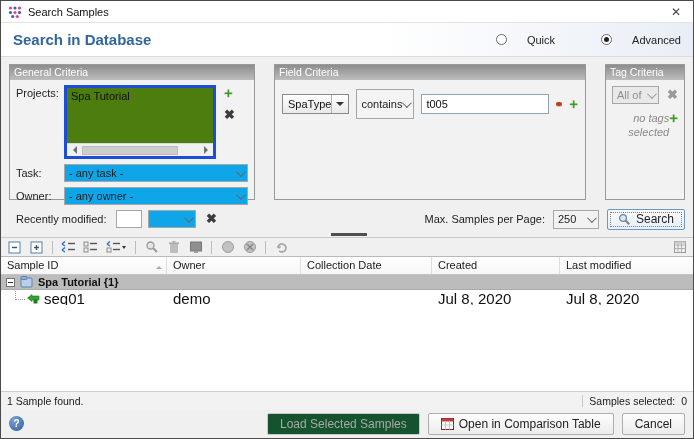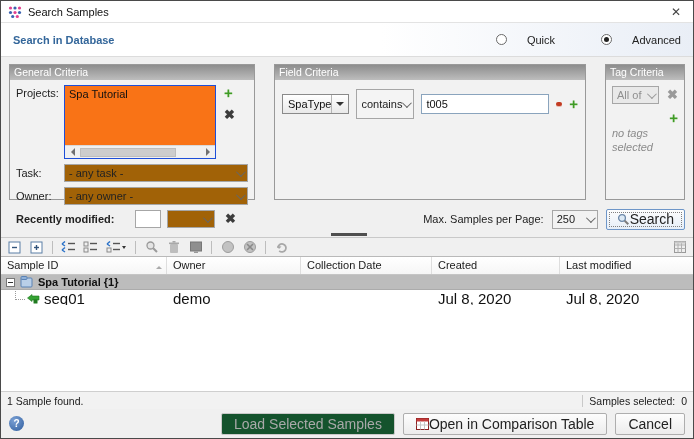--- a/index.html
+++ b/index.html
@@ -9,76 +9,76 @@
     border:1px solid #4a4a4a; background:#f0f0f0;
     display:flex; flex-direction:column; overflow:hidden;
     font-size:11px; color:#1a1a1a;
   }
   
   .titlebar { height:22px; background:#ffffff; display:flex; align-items:center; padding-left:7px; border-bottom:1px solid #e3e3e3; flex:none; }
   .titlebar .title { margin-left:6px; font-size:11px; color:#111; }
   .close-btn { margin-left:auto; width:34px; height:22px; display:flex; align-items:center; justify-content:center; color:#444; font-size:12px; cursor:default; }
   
   .headerband { height:34px; flex:none; background:linear-gradient(to right,#ffffff 55%,#e9eef6); border-bottom:1px solid #dcdcdc; display:flex; align-items:center; padding:0 12px; }
-  .page-title { color:#33669a; font-weight:bold; font-size:11px; }
+  .page-title { color:#33669a; font-weight:bold; font-size:15px; }
   .radios { margin-left:auto; display:flex; align-items:center; gap:14px; }
   .radio { display:flex; align-items:center; gap:20px; font-size:11px; color:#222; cursor:default;padding-left:32px; }
   .rb { width:11px; height:11px; border:1px solid #6a6a6a; border-radius:50%; background:#fff; display:inline-block; position:relative; }
   .rb.checked::after { content:""; position:absolute; left:2px; top:2px; width:5px; height:5px; border-radius:50%; background:#222; }
   
   .criteria { flex:none; height:148px; display:flex; gap:19px; padding:7px 8px 5px 8px; }
   .panel { border:1px solid #999; background:#f2f2f2; display:flex; flex-direction:column; }
   .panel-h { height:15px; flex:none; background:linear-gradient(to bottom,#8d8d8d,#bdbdbd); color:#fff; font-size:10.5px; padding:1px 0 0 4px; }
   .panel.general { width:246px; }
   .panel.fieldc  { width:312px; }
   .panel.tagc    { flex:1; }
   .gc-body { padding:5px 6px 4px 6px; display:flex; flex-direction:column; gap:5px; flex:1; }
   .row { display:flex; align-items:center; }
   .lbl { color:#222; }
   .proj-row { align-items:flex-start; }
   .proj-row .lbl { width:48px; padding-top:2px; }
-  .listbox { width:152px; height:74px; background:#f97316; border:1px solid #1d4ed8; position:relative; }
+  .listbox { width:152px; height:74px; background:#4d7c0f; border:3px solid #1d4ed8; position:relative; }
   .listbox .item { padding:2px 4px; font-size:11px; color:#111; }
   .hscroll { position:absolute; left:0; right:0; bottom:0; height:13px; background:#f0f0f0; border-top:1px solid #d9d9d9; display:flex; align-items:center; }
   .harrow { width:13px; height:13px; display:flex; align-items:center; justify-content:center; }
   .tri-l { width:0; height:0; border:4px solid transparent; border-right-color:#707070; margin-right:2px;}
   .tri-r { width:0; height:0; border:4px solid transparent; border-left-color:#707070; margin-left:2px;}
   .hthumb { height:9px; background:#cdcdcd; border:1px solid #bdbdbd; flex:0 0 96px; margin-left:2px; }
   .side-btns { display:flex; flex-direction:column; gap:10px; margin-left:8px; padding-top:2px; }
   .icon-plus { color:#3f9b25; font-weight:bold; font-size:15px; line-height:12px; text-shadow:0 1px 0 #cfe6c4; }
   .icon-x { color:#3c3c3c; font-weight:bold; font-size:13px; line-height:12px; }
   .icon-x.gray { color:#9a9a9a; }
-  .sel { height:18px; background:#a16207; border:1px solid #a6a6a6; display:flex; align-items:center; padding:0 4px; position:relative; color:#222; }
+  .sel { height:18px; background:#0ea5e9; border:1px solid #a6a6a6; display:flex; align-items:center; padding:0 4px; position:relative; color:#222; }
   .sel .chev { margin-left:auto; width:7px; height:7px; border-right:1.5px solid #666; border-bottom:1.5px solid #666; transform:rotate(45deg) translateY(-2px); }
   .task-row .lbl, .owner-row .lbl { width:48px; }
   .task-row .sel, .owner-row .sel { flex:1; }
-  .recent-row .lbl { width:119px;font-weight:bold; }
+  .recent-row .lbl { width:100px; }
   .recent-box { width:26px; height:18px; background:#fff; border:1px solid #a6a6a6; }
   .recent-sel { width:48px; margin-left:6px; }
   .recent-row .icon-x { margin-left:10px; }
   
   .fc-body { padding:9px 7px; display:flex; align-items:center; gap:7px; }
   .combo { width:88px; height:20px; border:1px solid #8a8a8a; background:linear-gradient(#ffffff,#e9e9e9); display:flex; align-items:center; padding-left:5px; color:#111; }
   .combo .dd { margin-left:auto; width:17px; align-self:stretch; border-left:1px solid #b5b5b5; display:flex; align-items:center; justify-content:center; }
   .combo .dd::after { content:""; width:0; height:0; border:4px solid transparent; border-top-color:#333; margin-top:4px; }
   .fc-body .sel.op { width:72px; height:30px; background:#f4f4f4; }
   .fc-body input.txt { width:128px; height:20px; border:1px solid #8aa4bd; background:#fff; font:11px "Liberation Sans",sans-serif; padding:0 4px; color:#111; }
   .icon-minus { width:12px; height:4px; background:#c23b22; border-radius:2px; box-shadow:0 1px 0 #e8b8ae; }
   
   .tc-body { padding:6px; display:flex; flex-direction:column; flex:1; }
   .tc-top { display:flex; align-items:center; gap:8px;text-align:right; }
   .sel.disabled { background:#e9e9e9; color:#8f8f8f; }
   .sel.disabled .chev { border-color:#9a9a9a; }
   .tc-top .sel { flex:1; }
   .tc-mid { display:flex; margin-top:8px; }
-  .notags { flex:1; text-align:left; font-style:italic; color:#8a8a8a; line-height:1.25;margin-top:15px; }
+  .notags { flex:1; text-align:right; font-style:italic; color:#8a8a8a; line-height:1.25; }
   
   .searchrow { flex:none; height:32px; display:flex; align-items:center; justify-content:flex-end; gap:8px; padding:0 8px 4px 0; position:relative; }
   .searchrow .sel.pages { width:46px; height:19px; background:#f2f2f2; }
-  .btn { border:1px solid #aeaeae; background:linear-gradient(#fdfdfd,#ececec); border-radius:2px; font-size:14px; color:#222; display:flex; align-items:center; justify-content:center; padding:0 12px; height:22px;text-align:center; }
+  .btn { border:1px solid #aeaeae; background:linear-gradient(#fdfdfd,#ececec); border-radius:2px; font-size:12px; color:#222; display:flex; align-items:center; justify-content:center; gap:5px; padding:0 12px; height:22px;text-align:center; }
   .btn.search { border:1px solid #6e96c8; background:linear-gradient(#fdfdfd,#e6eef8); outline:1px dotted #808080; outline-offset:-4px; height:21px; padding:0 10px; }
   .grip { position:absolute; left:330px; bottom:1px; width:36px; height:3px; background:#4f4f4f; }
   
   .toolbar { flex:none; height:19px; border-top:1px solid #c9c9c9; display:flex; align-items:center; gap:5px; padding:0 5px; background:#f0f0f0; }
   .tb { width:17px; height:15px; display:flex; align-items:center; justify-content:center; }
   .tbsep { width:1px; height:13px; background:#bdbdbd; margin:0 2px; }
   .tb-right { margin-left:auto; }
   
   .tablewrap { flex:1; background:#f9a8d4; border-top:1px solid #b9b9b9; display:flex; flex-direction:column; overflow:hidden; }
   .thead { flex:none; height:18px; display:grid; grid-template-columns:166px 134px 131px 128px 1fr; background:linear-gradient(#ffffff,#f6f6f6); border-bottom:1px solid #c5c5c5; }

